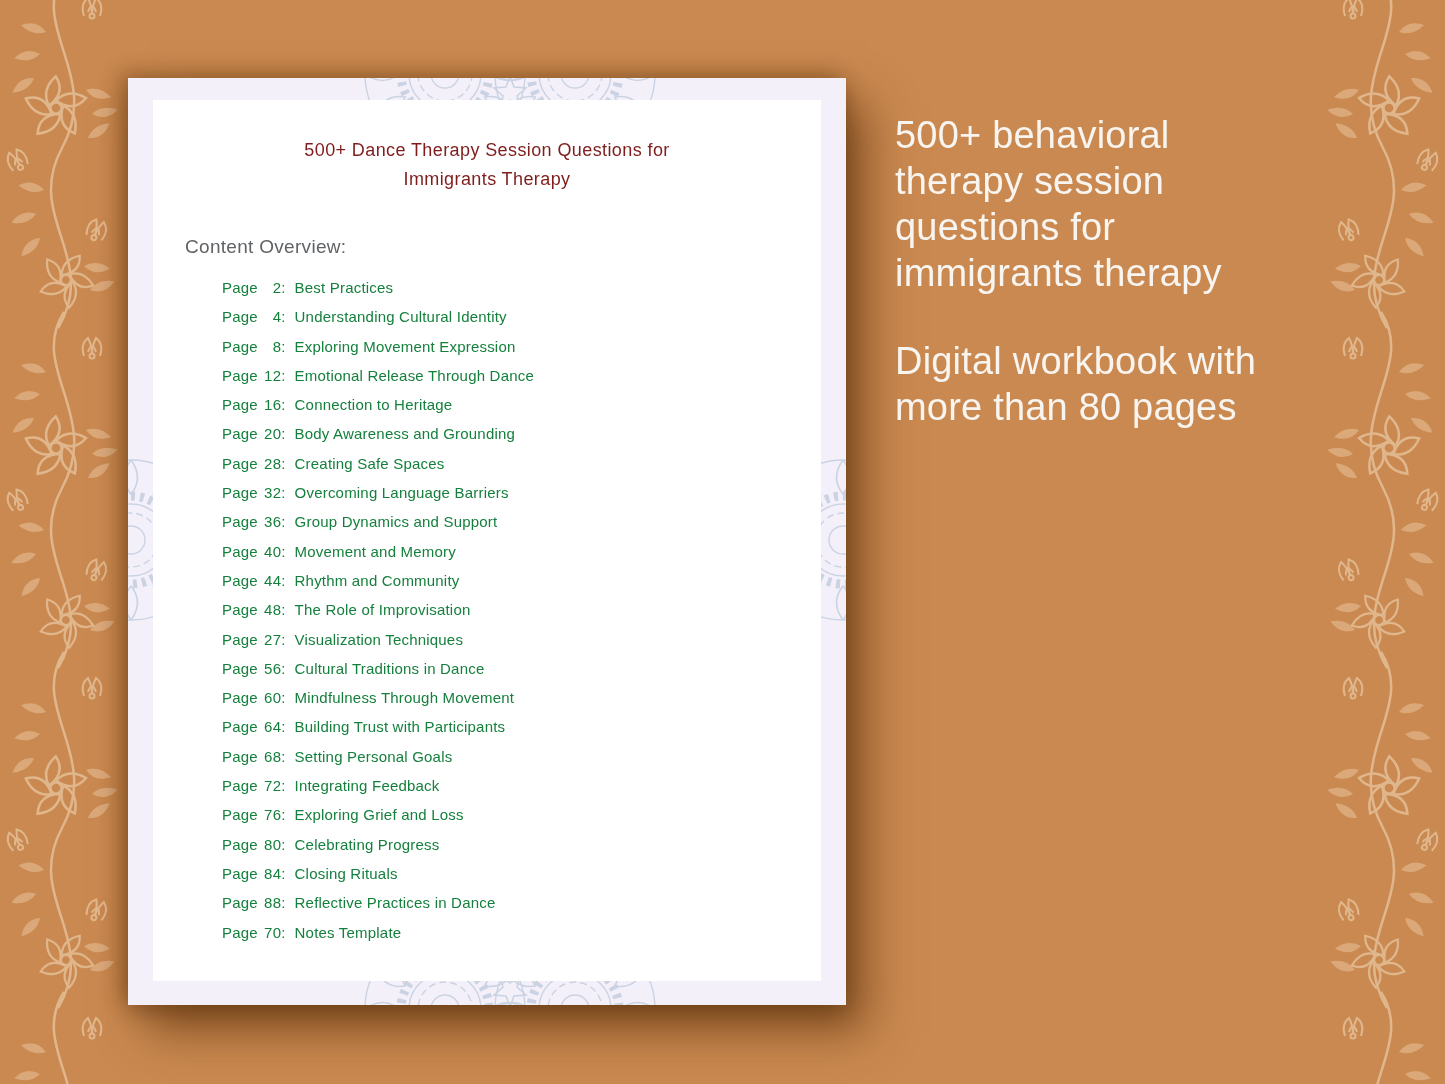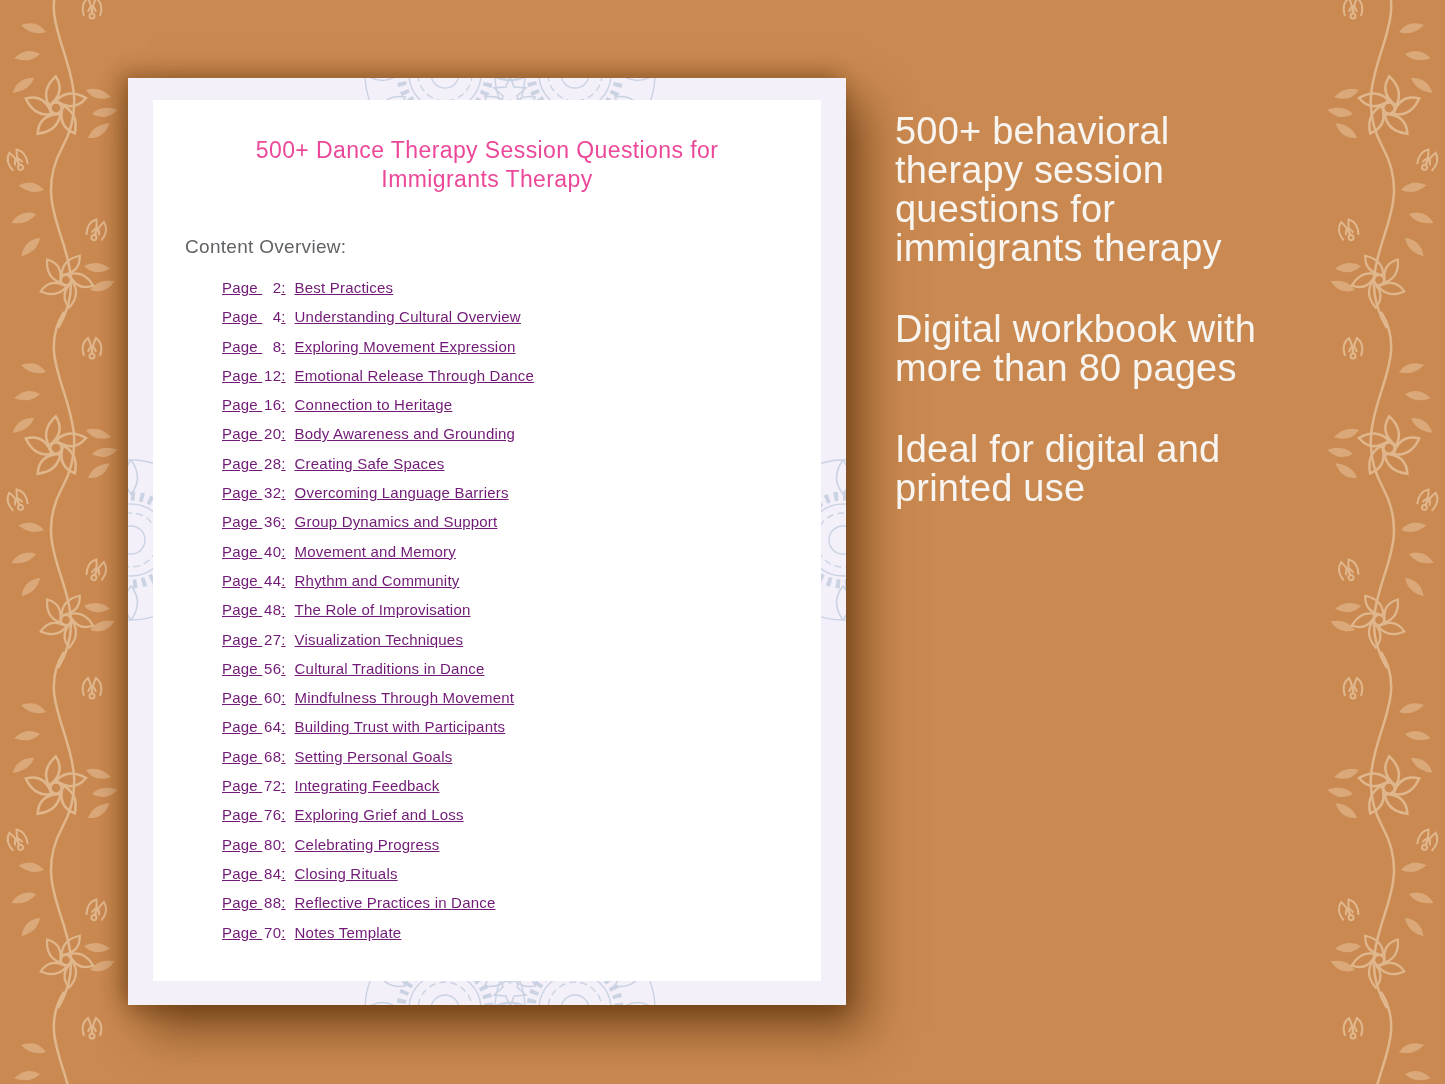--- a/index.html
+++ b/index.html
@@ -27,62 +27,61 @@
   }
   .card svg.mandalas{position:absolute;left:0;top:0;}
   .page{
     position:absolute;
     left:25px;top:22px;right:25px;bottom:24px;
     background:#ffffff;
   }
   .doc-title{
     margin:36px 10px 0 10px;
     text-align:center;
-    font-size:23px;
+    font-size:18px;
     line-height:29px;
     font-weight:400;
-    color:#ec4899;
+    color:#7f1d1d;
     letter-spacing:0.4px;
     white-space:pre-line;
   }
   .overview{
     margin:42px 0 0 32px;
     font-size:19px;
     color:#5f6366;
     letter-spacing:0.3px;
   }
   .toc{
     margin:22px 0 0 69px;
   }
   .toc-row{
     font-size:15px;
     line-height:15px;
     margin-bottom:14.3px;
-    color:#701a75;
+    color:#15803d;
     letter-spacing:0.2px;
     white-space:nowrap;
-    text-decoration:underline;
   }
   .toc-row .pg-num{
     display:inline-block;
     width:19px;
     text-align:right;
   }
   .toc-row .pg-colon{margin-right:9px;}
 
   .marketing{
     position:absolute;
     left:895px;top:112px;
     width:445px;
     color:#f8f5f1;
   }
   .marketing p{
     margin:0 0 42px 0;
     font-size:38px;
-    line-height:39px;
+    line-height:46px;
     font-weight:400;
     letter-spacing:0.2px;
     white-space:pre-line;
   }
 </style>
 </head>
 <body>
 
 <div class="stage">
 
@@ -184,21 +183,21 @@
       <use href="#mandalaG" transform="translate(3,462)"></use>
       <use href="#mandalaG" transform="translate(715,462)"></use>
     </svg>
 
     <div class="page">
       <h1 class="doc-title">500+ Dance Therapy Session Questions for
 Immigrants Therapy</h1>
       <div class="overview">Content Overview:</div>
       <div class="toc" id="toc">
           <div class="toc-row"><span>Page </span><span class="pg-num">2</span><span class="pg-colon">:</span><span>Best Practices</span></div>
-          <div class="toc-row"><span>Page </span><span class="pg-num">4</span><span class="pg-colon">:</span><span>Understanding Cultural Overview</span></div>
+          <div class="toc-row"><span>Page </span><span class="pg-num">4</span><span class="pg-colon">:</span><span>Understanding Cultural Identity</span></div>
           <div class="toc-row"><span>Page </span><span class="pg-num">8</span><span class="pg-colon">:</span><span>Exploring Movement Expression</span></div>
           <div class="toc-row"><span>Page </span><span class="pg-num">12</span><span class="pg-colon">:</span><span>Emotional Release Through Dance</span></div>
           <div class="toc-row"><span>Page </span><span class="pg-num">16</span><span class="pg-colon">:</span><span>Connection to Heritage</span></div>
           <div class="toc-row"><span>Page </span><span class="pg-num">20</span><span class="pg-colon">:</span><span>Body Awareness and Grounding</span></div>
           <div class="toc-row"><span>Page </span><span class="pg-num">28</span><span class="pg-colon">:</span><span>Creating Safe Spaces</span></div>
           <div class="toc-row"><span>Page </span><span class="pg-num">32</span><span class="pg-colon">:</span><span>Overcoming Language Barriers</span></div>
           <div class="toc-row"><span>Page </span><span class="pg-num">36</span><span class="pg-colon">:</span><span>Group Dynamics and Support</span></div>
           <div class="toc-row"><span>Page </span><span class="pg-num">40</span><span class="pg-colon">:</span><span>Movement and Memory</span></div>
           <div class="toc-row"><span>Page </span><span class="pg-num">44</span><span class="pg-colon">:</span><span>Rhythm and Community</span></div>
           <div class="toc-row"><span>Page </span><span class="pg-num">48</span><span class="pg-colon">:</span><span>The Role of Improvisation</span></div>
@@ -217,17 +216,15 @@
     </div>
   </div>
 
   <div class="marketing">
     <p>500+ behavioral
 therapy session
 questions for
 immigrants therapy</p>
     <p>Digital workbook with
 more than 80 pages</p>
-    <p>Ideal for digital and
-printed use</p>
   </div>
 
 </div>
 
 </body></html>

